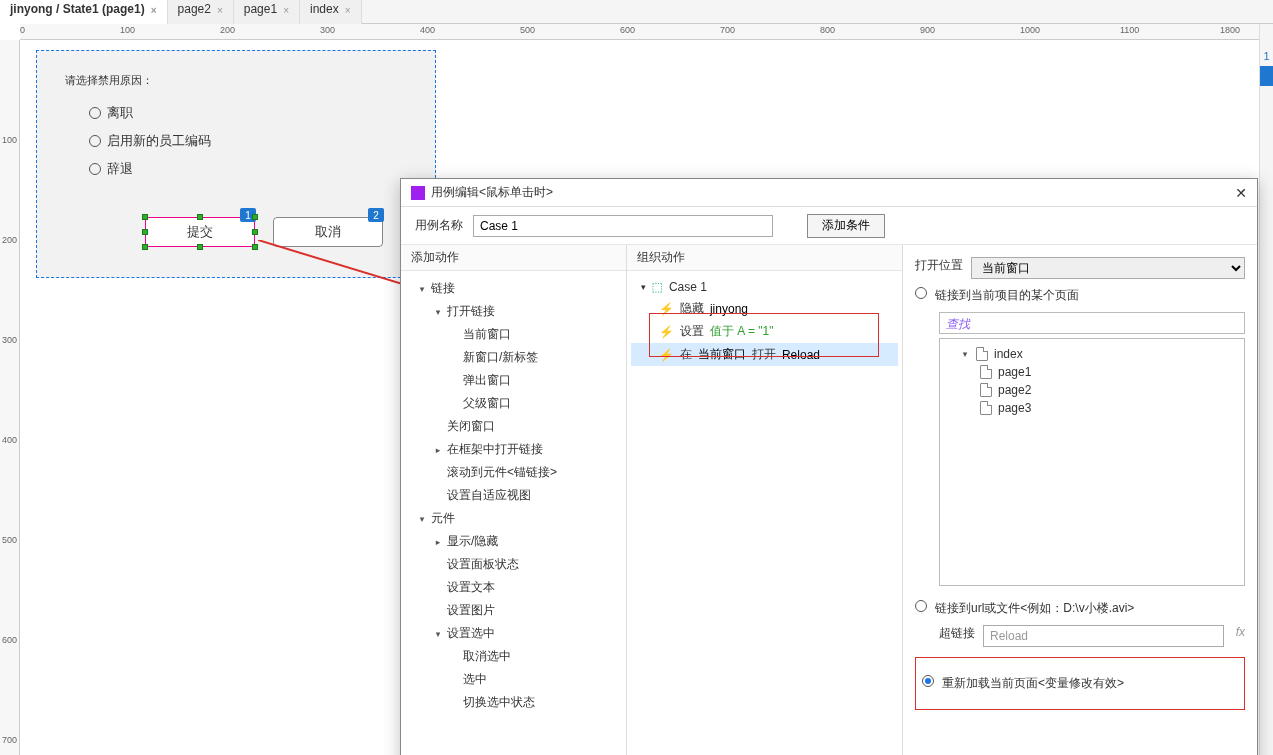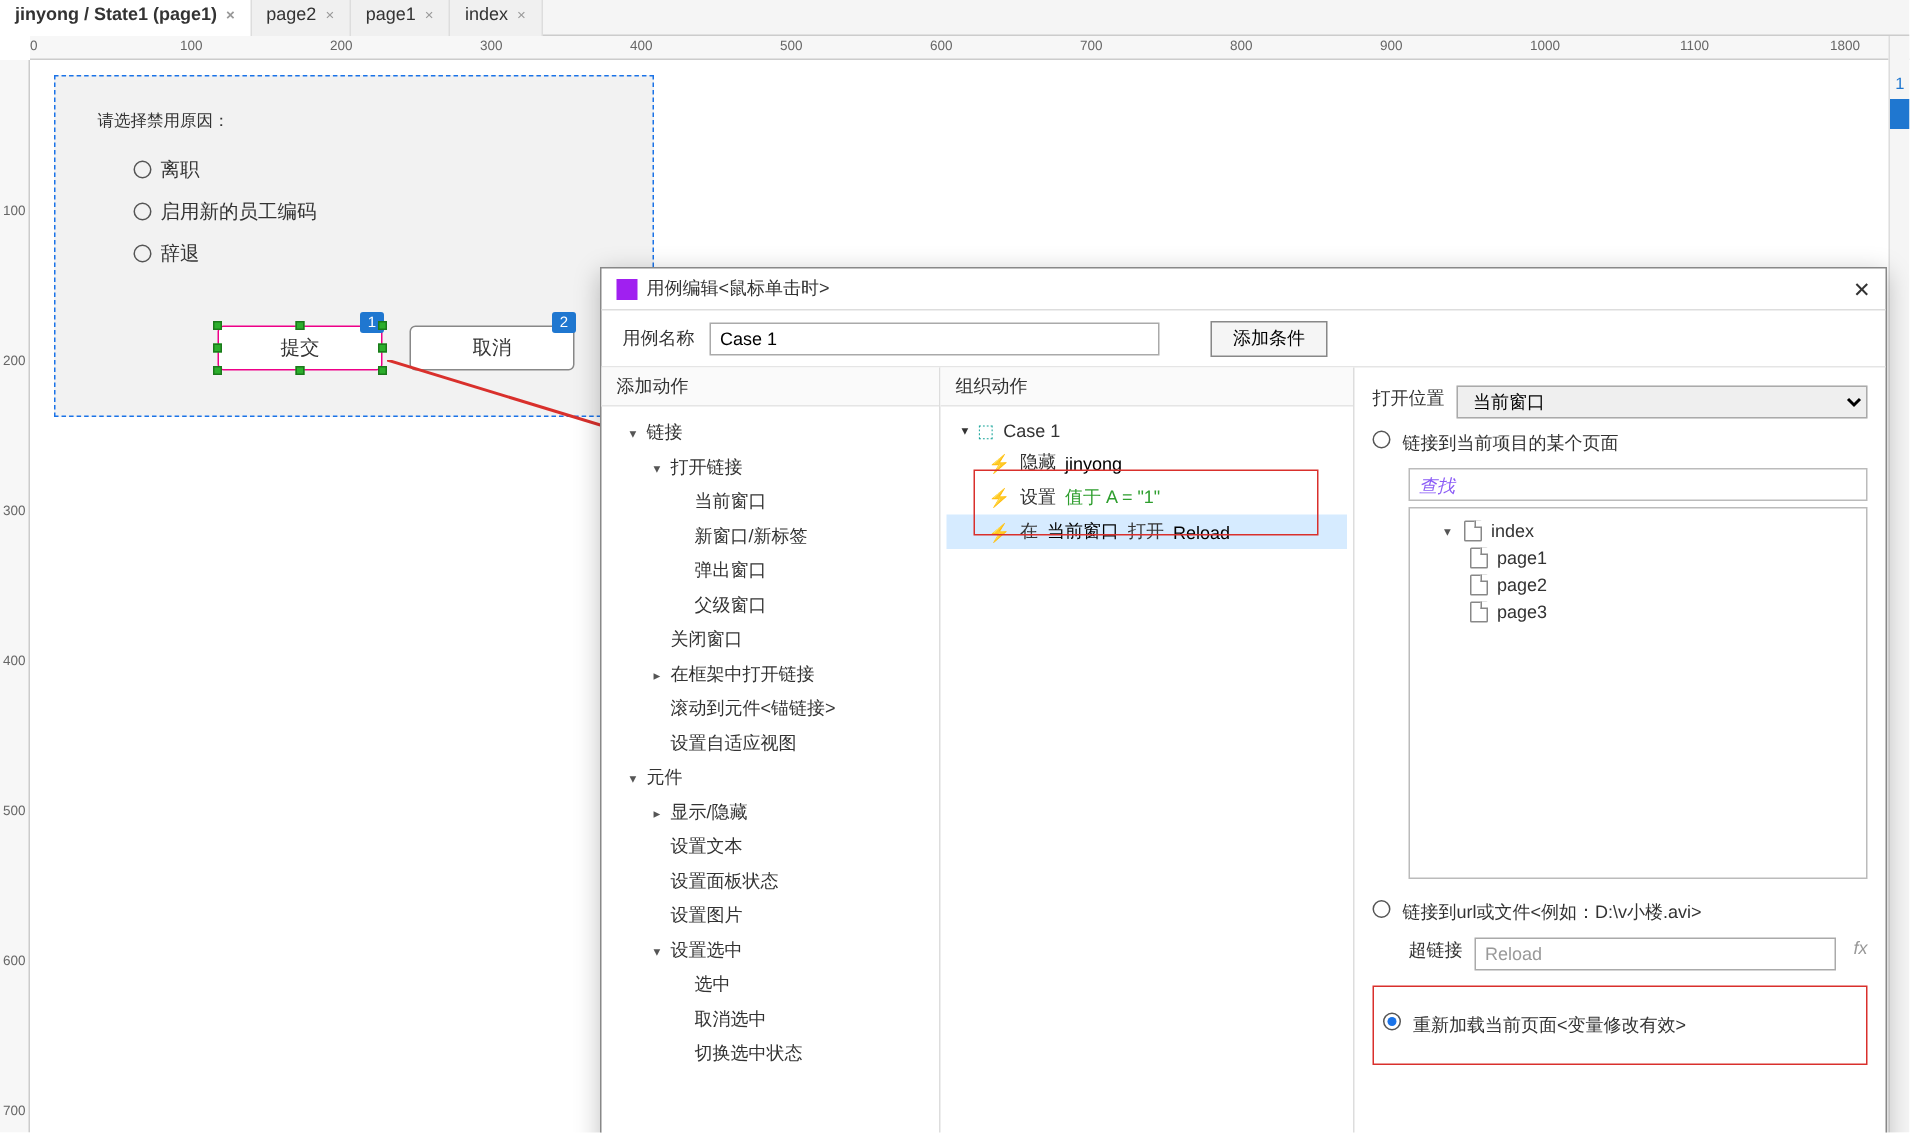--- a/index.html
+++ b/index.html
@@ -250,41 +250,41 @@
         <div class="tree-item ind1">
             <span class="tree-ar">▾</span>
             <span>元件</span>
           </div>
         <div class="tree-item ind2">
             <span class="tree-ar">▸</span>
             <span>显示/隐藏</span>
           </div>
         <div class="tree-item ind2">
             <span class="tree-ar"></span>
+            <span>设置面板状态</span>
+          </div>
+        <div class="tree-item ind2">
+            <span class="tree-ar"></span>
             <span>设置文本</span>
-          </div>
-        <div class="tree-item ind2">
-            <span class="tree-ar"></span>
-            <span>设置面板状态</span>
           </div>
         <div class="tree-item ind2">
             <span class="tree-ar"></span>
             <span>设置图片</span>
           </div>
         <div class="tree-item ind2">
             <span class="tree-ar">▾</span>
             <span>设置选中</span>
           </div>
         <div class="tree-item ind3">
             <span class="tree-ar"></span>
+            <span>取消选中</span>
+          </div>
+        <div class="tree-item ind3">
+            <span class="tree-ar"></span>
             <span>选中</span>
-          </div>
-        <div class="tree-item ind3">
-            <span class="tree-ar"></span>
-            <span>取消选中</span>
           </div>
         <div class="tree-item ind3">
             <span class="tree-ar"></span>
             <span>切换选中状态</span>
           </div>
 
       </div>
     </div>
 
     <div class="col col2">

